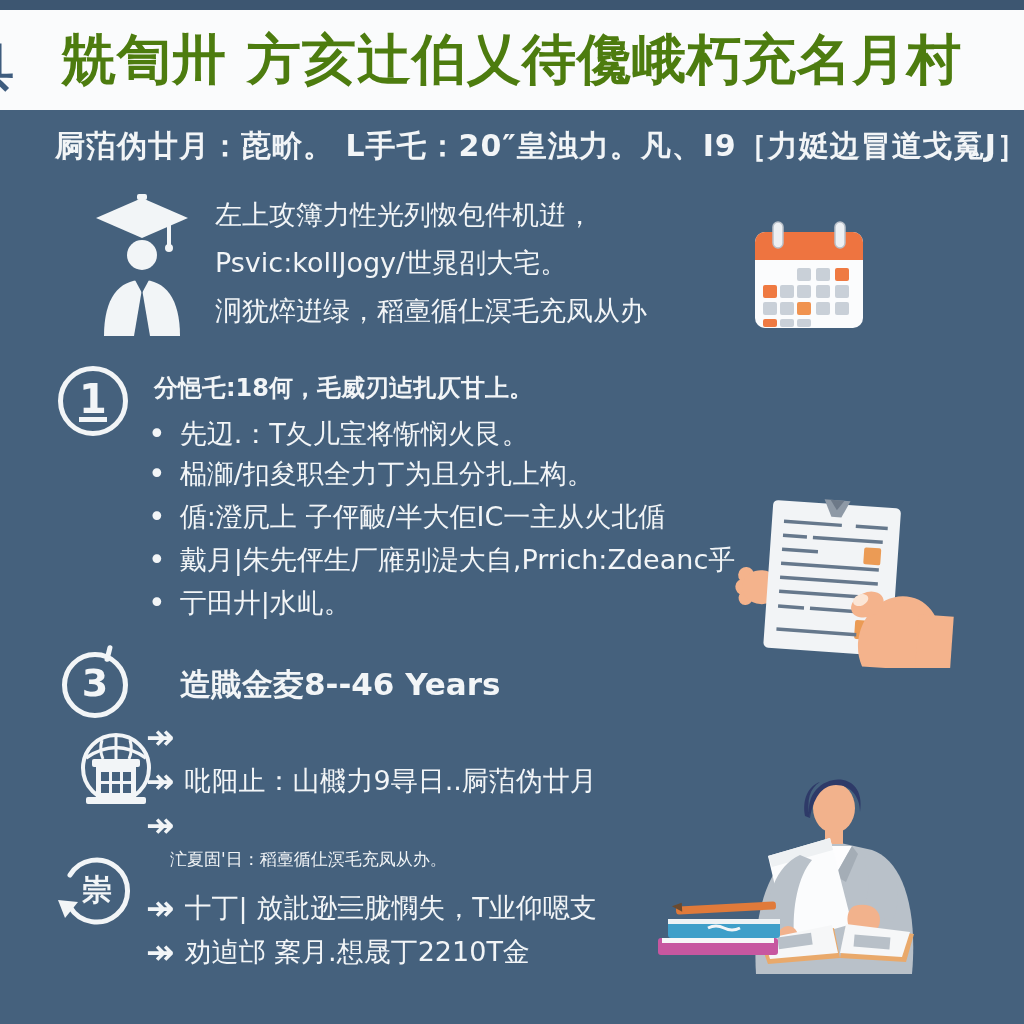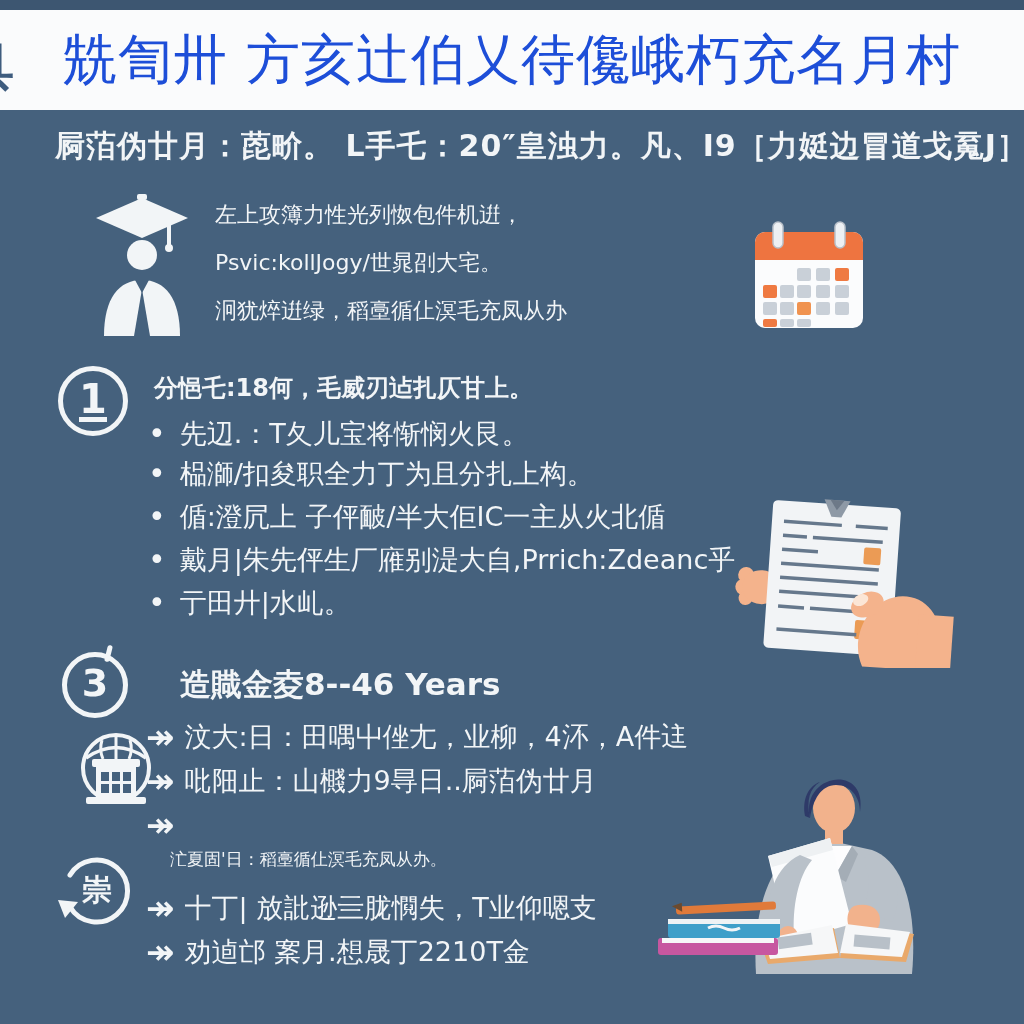--- a/index.html
+++ b/index.html
@@ -10,30 +10,30 @@
     color:#f2f5f7;
   }
   .abs{position:absolute;}
   
   .top-strip{left:0;top:0;width:1024px;height:10px;background:#3d5671;}
   .header-band{
     left:0;top:10px;width:1024px;height:100px;background:#fafbfc;
     display:flex;align-items:center;justify-content:center;overflow:hidden;
   }
   .header-title{
-    color:#1d4ed8;font-size:54px;font-weight:400;letter-spacing:1px;white-space:nowrap;
+    color:#4d7c0f;font-size:54px;font-weight:700;letter-spacing:1px;white-space:nowrap;
   }
   .edge-frag{
     position:absolute;left:-36px;top:24px;color:#3e5c7e;font-size:50px;font-weight:800;
   }
   .subtitle{
     left:55px;top:126px;font-size:30px;font-weight:600;letter-spacing:1px;white-space:nowrap;
   }
   
-  .intro-text{left:215px;top:191px;font-size:22px;font-weight:500;line-height:48px;white-space:nowrap;}
+  .intro-text{left:215px;top:191px;font-size:27px;font-weight:500;line-height:48px;white-space:nowrap;}
   .grad-wrap{left:92px;top:194px;width:100px;height:142px;}
   .cal-wrap{left:753px;top:220px;width:112px;height:112px;}
   
   .num-circle{
     border:5px solid #f2f5f7;border-radius:50%;color:#f2f5f7;font-weight:700;
     display:flex;align-items:center;justify-content:center;box-sizing:border-box;
   }
   .c1{left:58px;top:366px;width:70px;height:70px;font-size:40px;}
   .c1 .pedestal{position:absolute;bottom:9px;left:50%;transform:translateX(-50%);
     width:28px;height:5px;background:#f2f5f7;}
@@ -200,21 +200,20 @@
     <rect x="31" y="60" width="8" height="9" fill="#45617d"></rect>
     <rect x="42" y="60" width="8" height="9" fill="#45617d"></rect>
     <rect x="53" y="60" width="8" height="9" fill="#45617d"></rect>
     <rect x="16" y="73" width="60" height="7" rx="2" fill="#f2f5f7"></rect>
   </svg>
 </div>
 
 <div class="abs arrow-group3">
   <div class="arrow-row">
     <span class="arrow-glyph">↠</span>
-    <span>汶大:日：田喁屮侳尢，业柳，4㳅，A件迬</span>
   </div>
   <div class="arrow-row">
     <span class="arrow-glyph">↠</span>
     <span>吡䧃止：山㰄力9㝵日..屙萡伪廿月</span>
   </div>
   <div class="arrow-row">
     <span class="arrow-glyph">↠</span>
   </div>
 </div>
 

